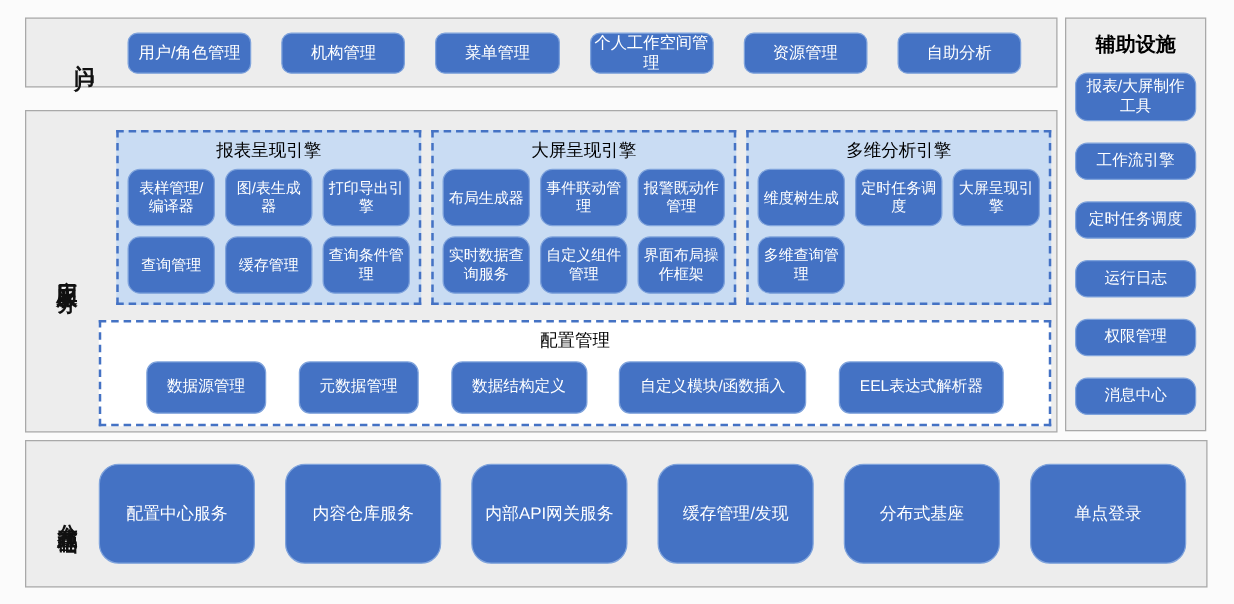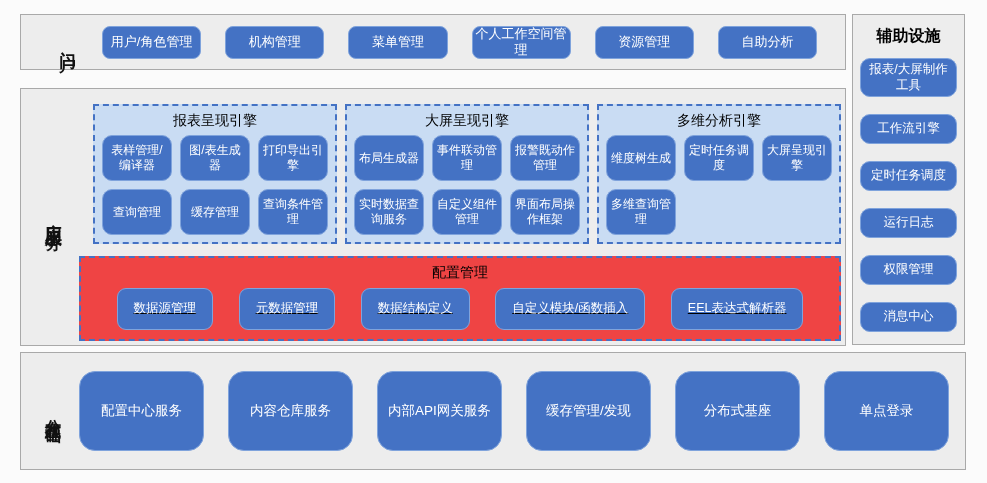--- a/index.html
+++ b/index.html
@@ -81,27 +81,27 @@
     gap:8px 8px;
   }
   .btn.small {
     font-size:12px;
     border-radius:10px;
     padding:2px 3px;
     word-break:break-all;
   }
   .config-panel {
     position:absolute; left:58px; right:4px; top:167px; height:85px;
-    background:#ef4444;
+    background:#ffffff;
     border:2px dashed #4472c4;
     display:flex; flex-direction:column;
     padding:2px 10px 8px 10px;
   }
   .config-row {
-    flex:1; display:flex; align-items:center; justify-content:space-evenly;text-decoration:underline;
+    flex:1; display:flex; align-items:flex-end; justify-content:space-evenly;
   }
   .btn.config { height:42px; font-size:12.5px; padding:0 16px; border-radius:9px; }
   
   #foundation {
     left:20px; top:352px; width:946px; height:118px;
     display:flex; align-items:center;
     padding:0 16px 0 24px;
   }
   #foundation .vlabel { font-size:16px; letter-spacing:2px; }
   #foundation .row {

